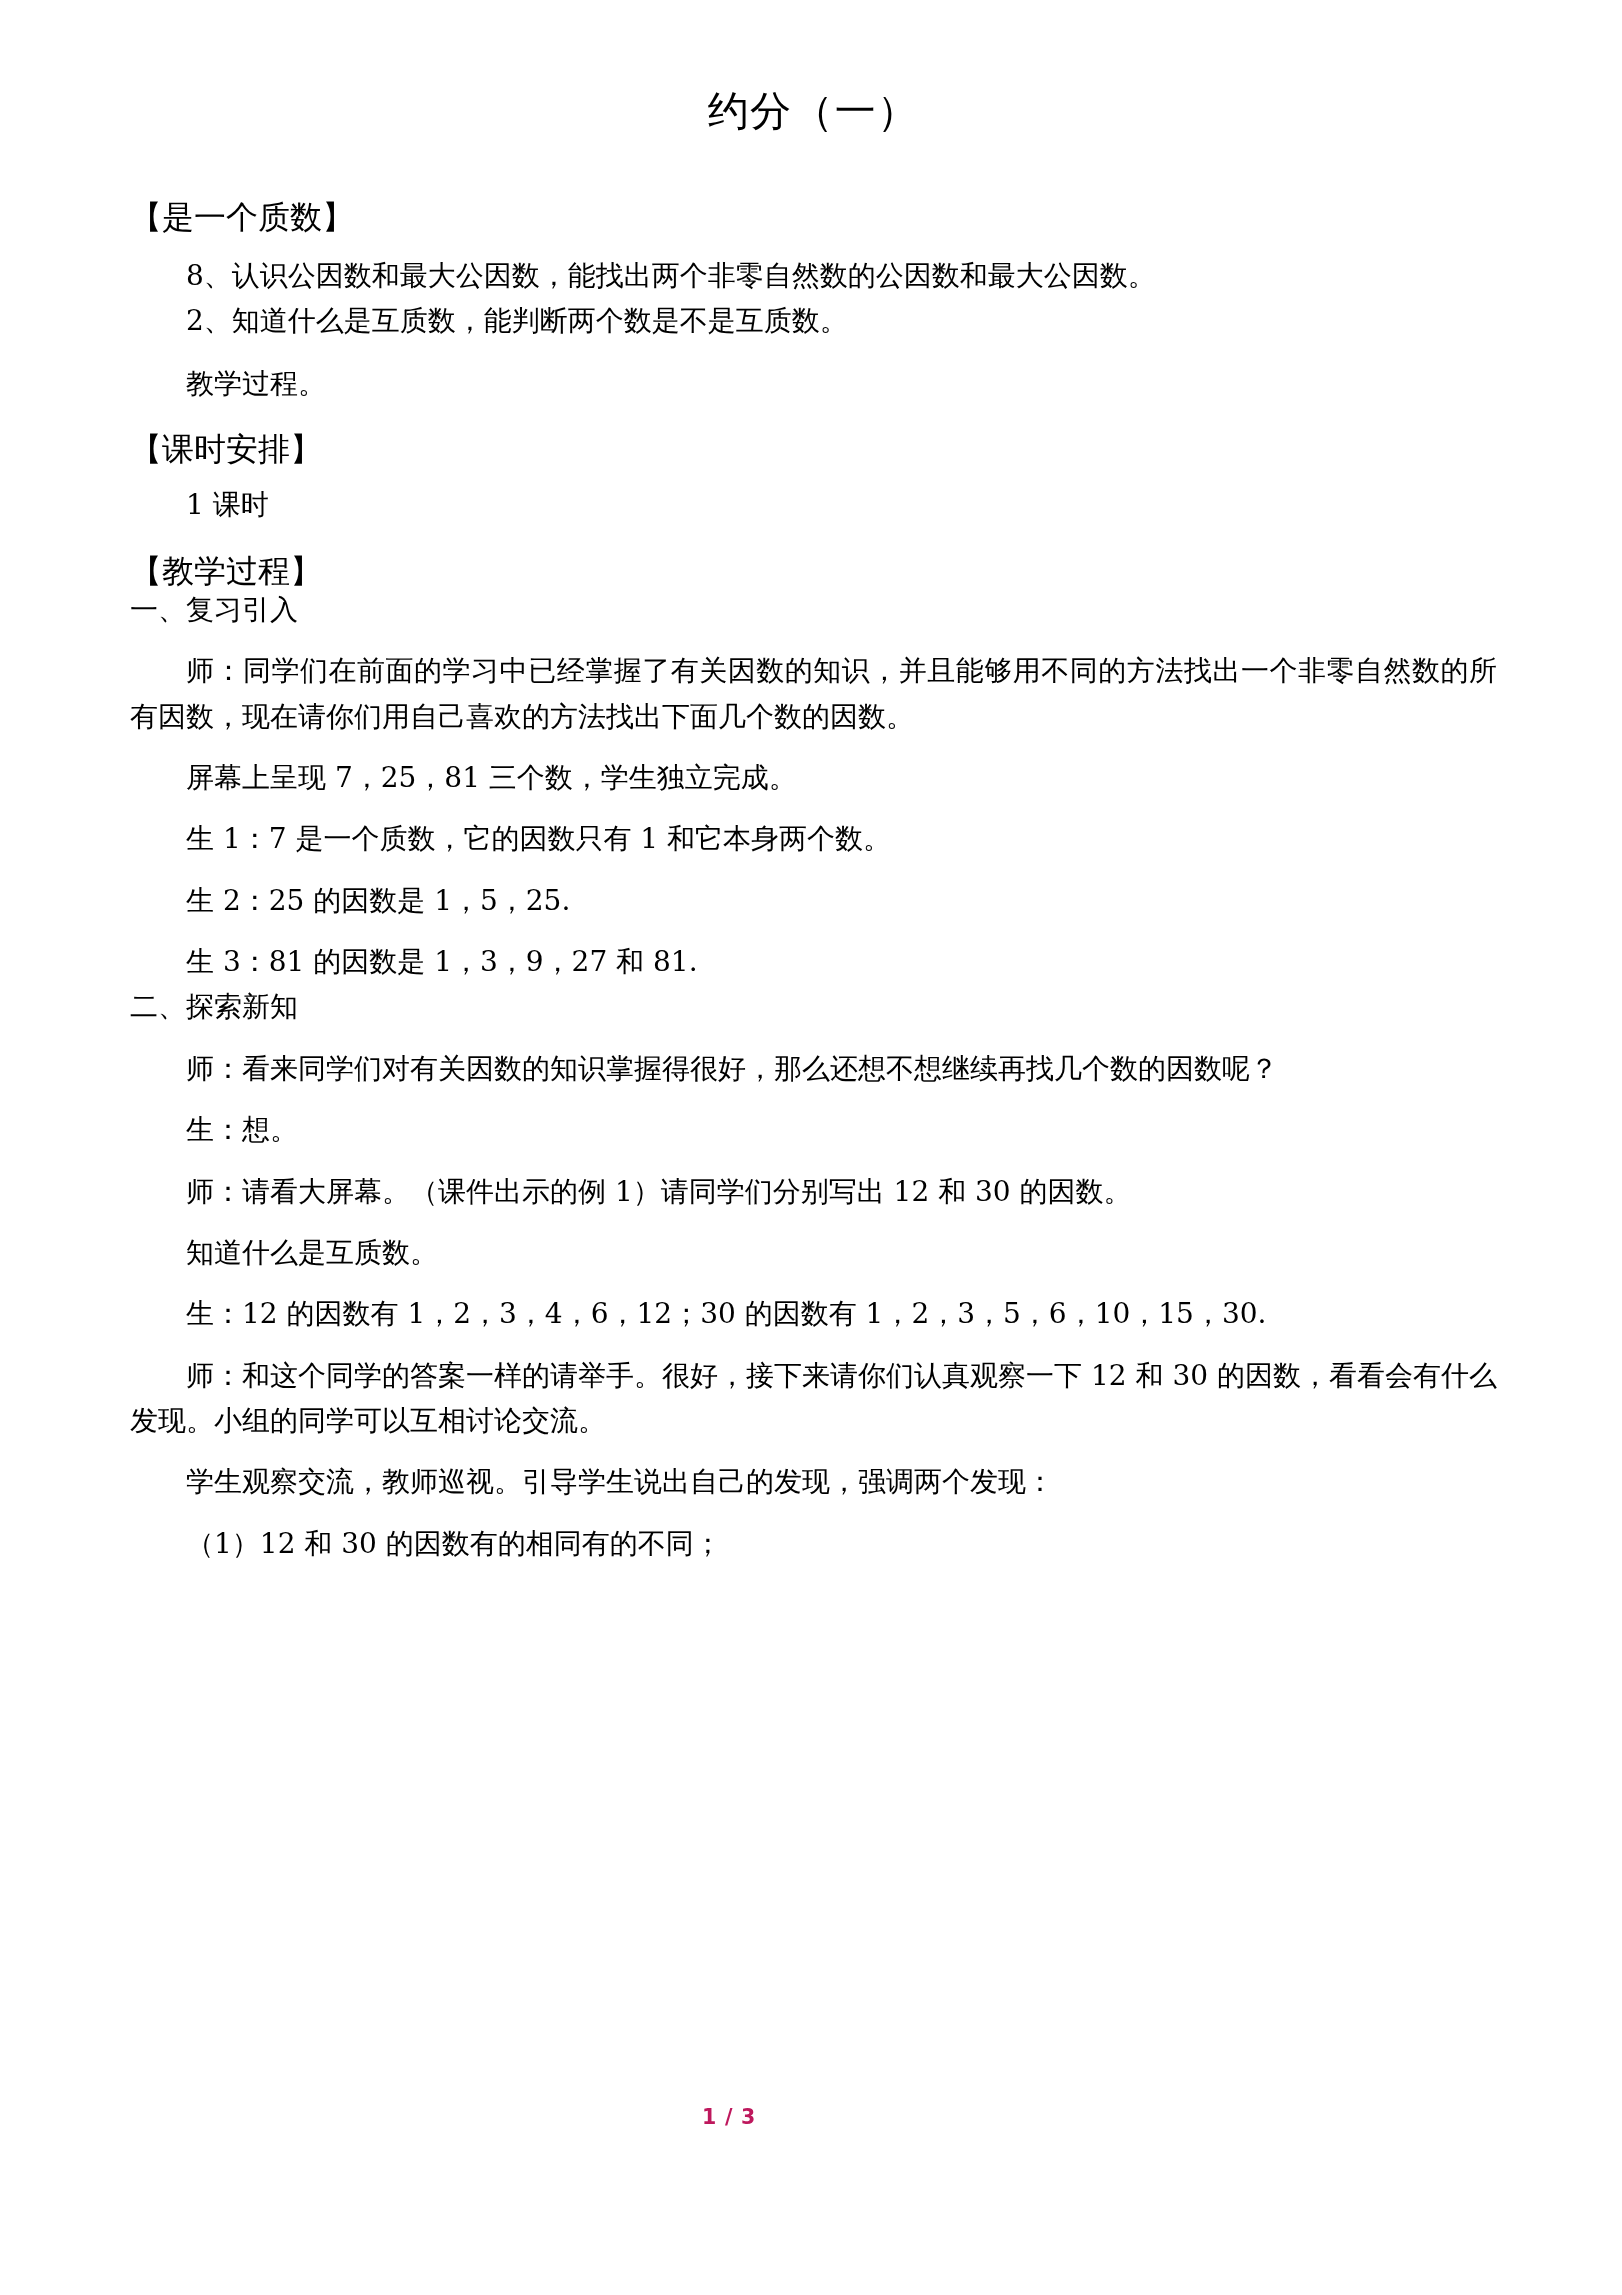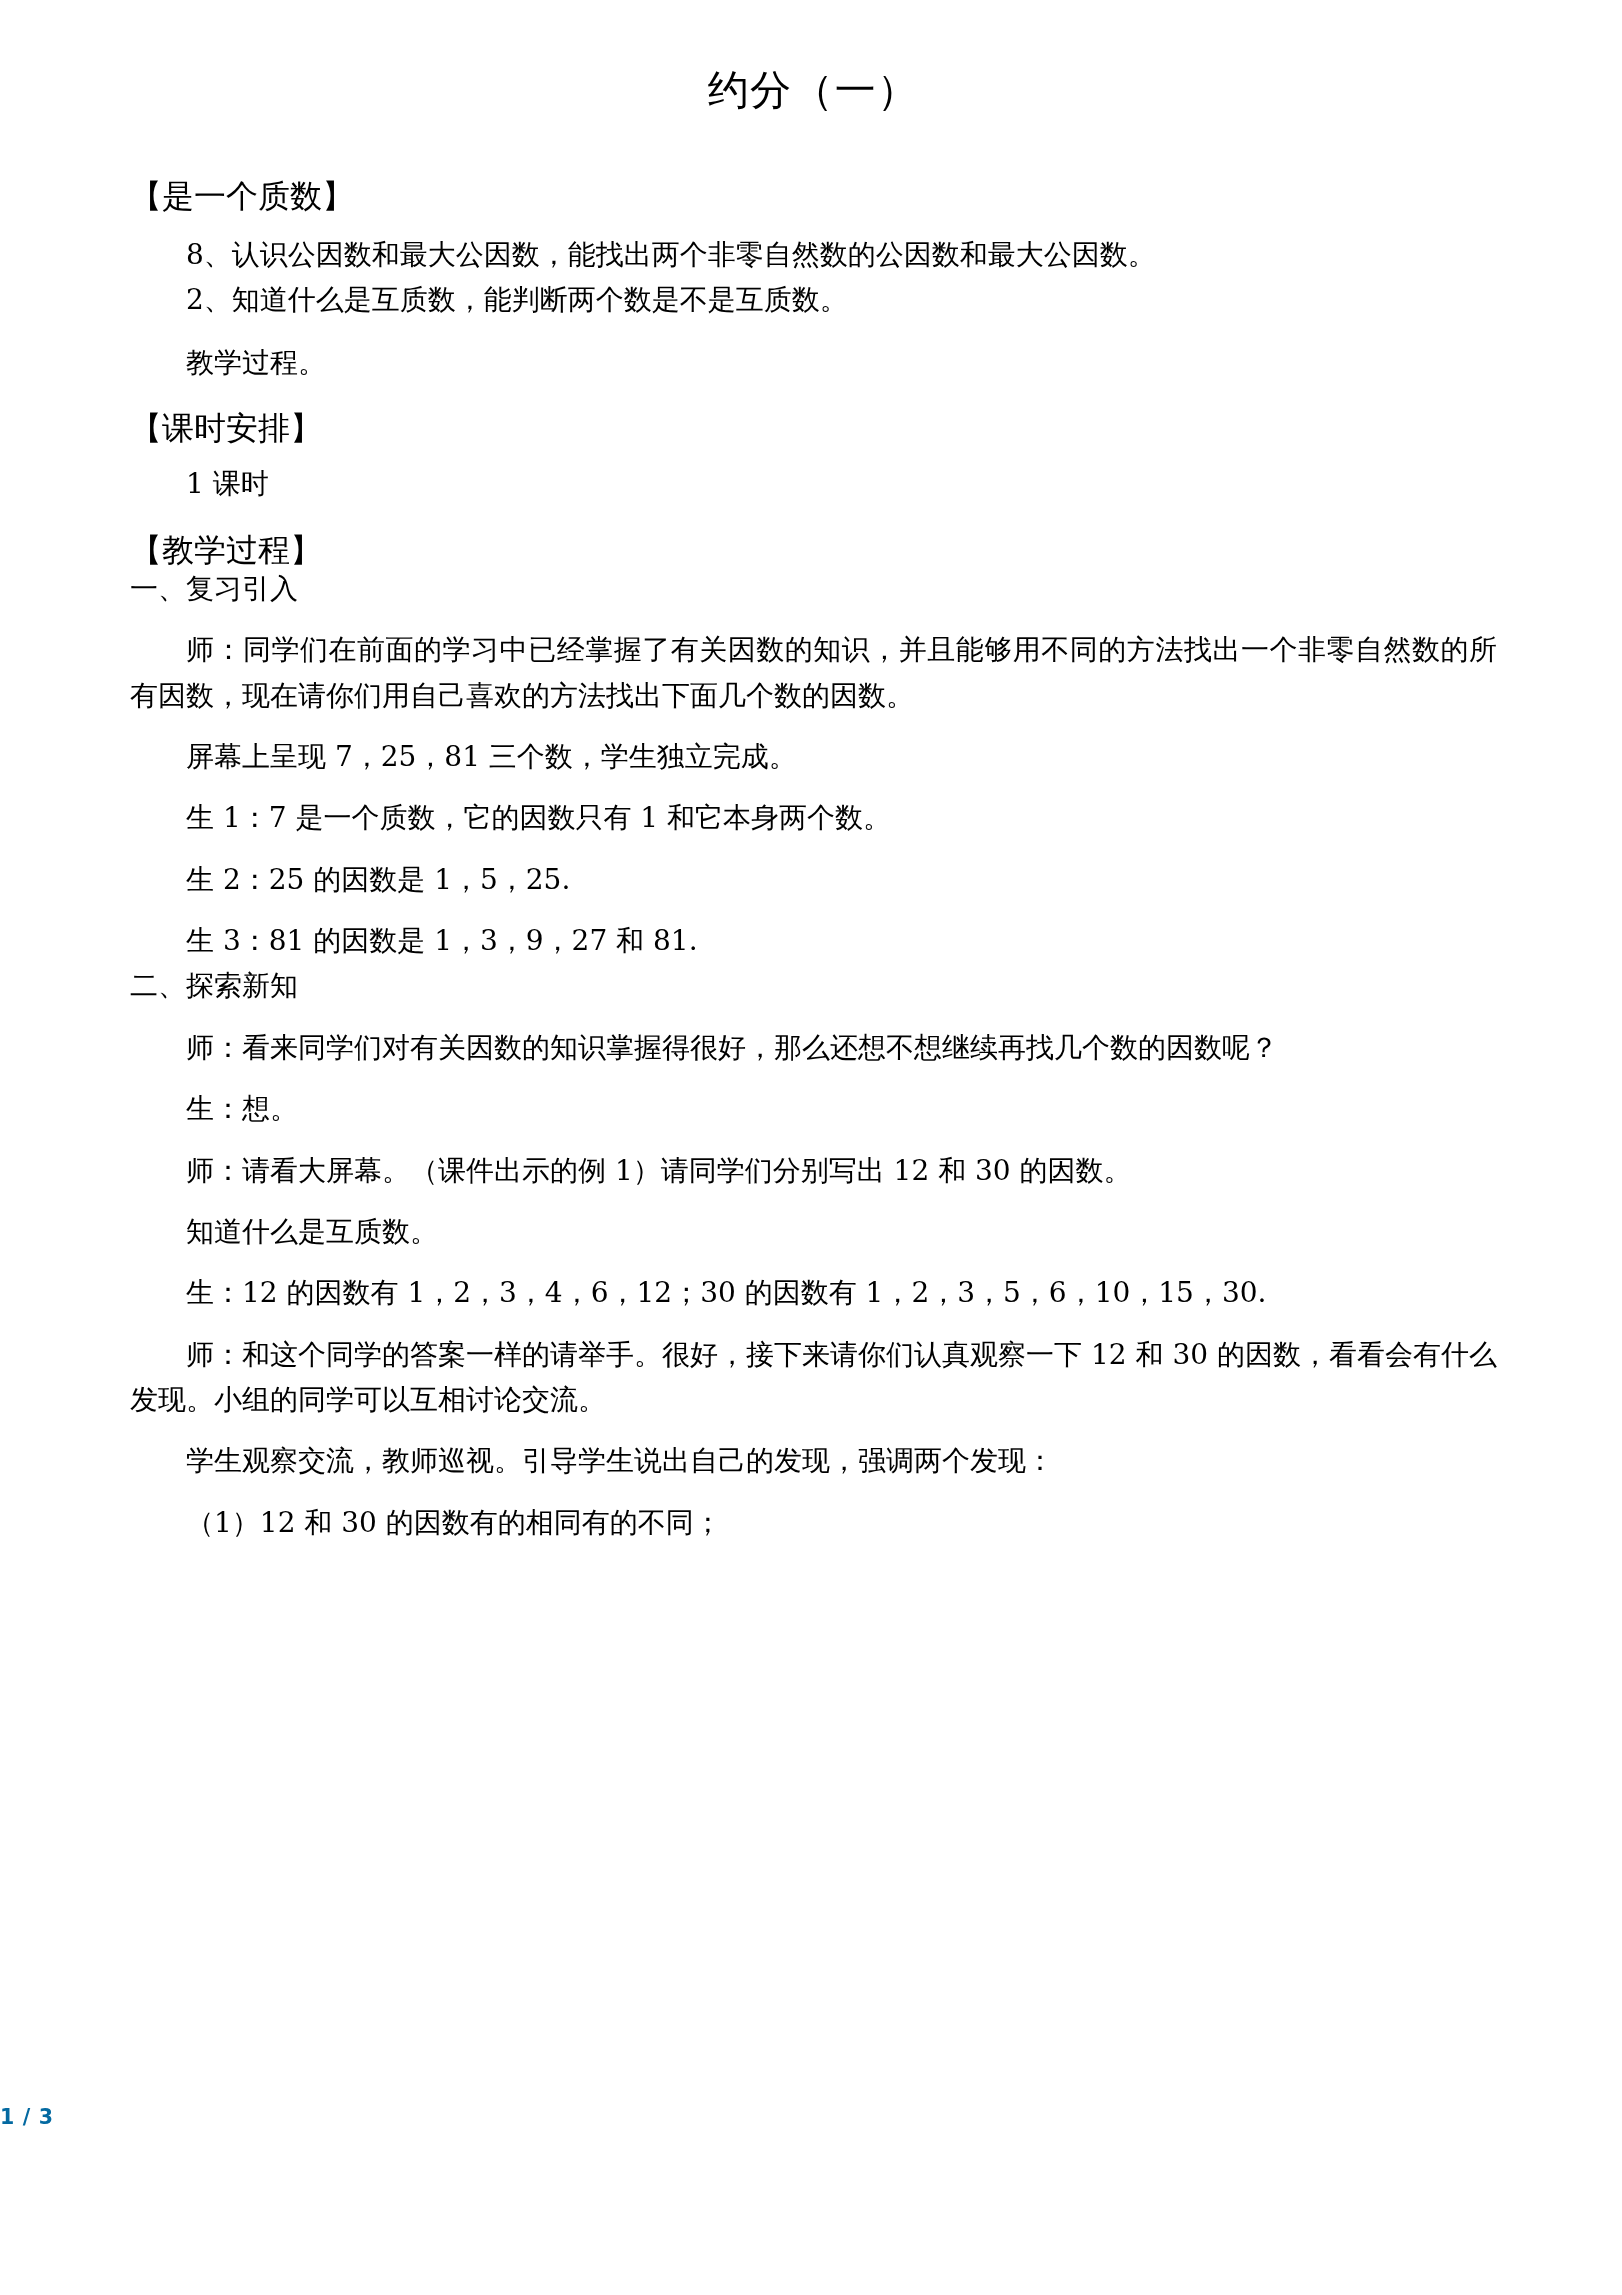--- a/index.html
+++ b/index.html
@@ -30,21 +30,21 @@
     top: 0;
     width: 1367px;
   }
 
   .doc-title {
     text-align: center;
     font-size: 41px;
     line-height: 1;
     letter-spacing: 1.3px;
     margin: 0;
-    padding-top: 70px;
+    padding-top: 91px;
     font-weight: 400;
     font-family: "DejaVu Serif", "Liberation Serif", serif;
   }
 
   .section-head {
     font-size: 32px;
     line-height: 1.0;
     margin: 0;
     padding-top: 0;
     font-weight: 400;
@@ -77,26 +77,26 @@
     line-height: 1.62;
     margin: 0;
     text-indent: 0;
   }
 
   .footer {
     position: absolute;
     left: 0;
     top: 2105px;
     width: 1458px;
-    text-align: left;
+    text-align: center;
     font-family: "DejaVu Sans", "Liberation Sans", sans-serif;
     font-weight: bold;
     font-size: 20.5px;
     letter-spacing: 0.7px;
-    color: #0369a1;
+    color: #be185d;
   }
 </style>
 </head>
 <body>
 
 <div class="page">
 
   <div class="content">
 
     <h1 class="doc-title">约分（一）</h1>

